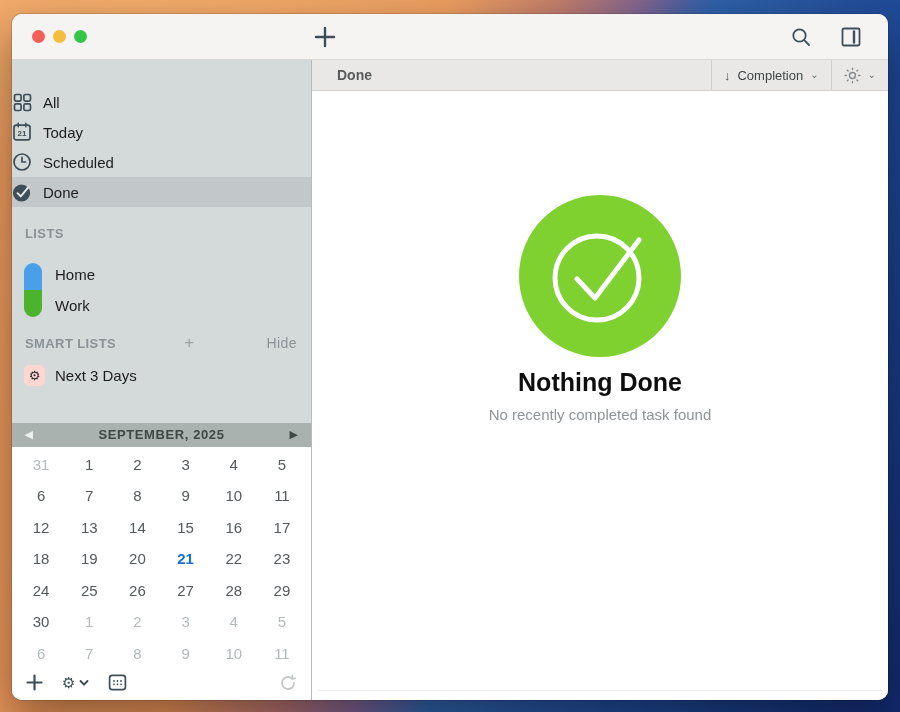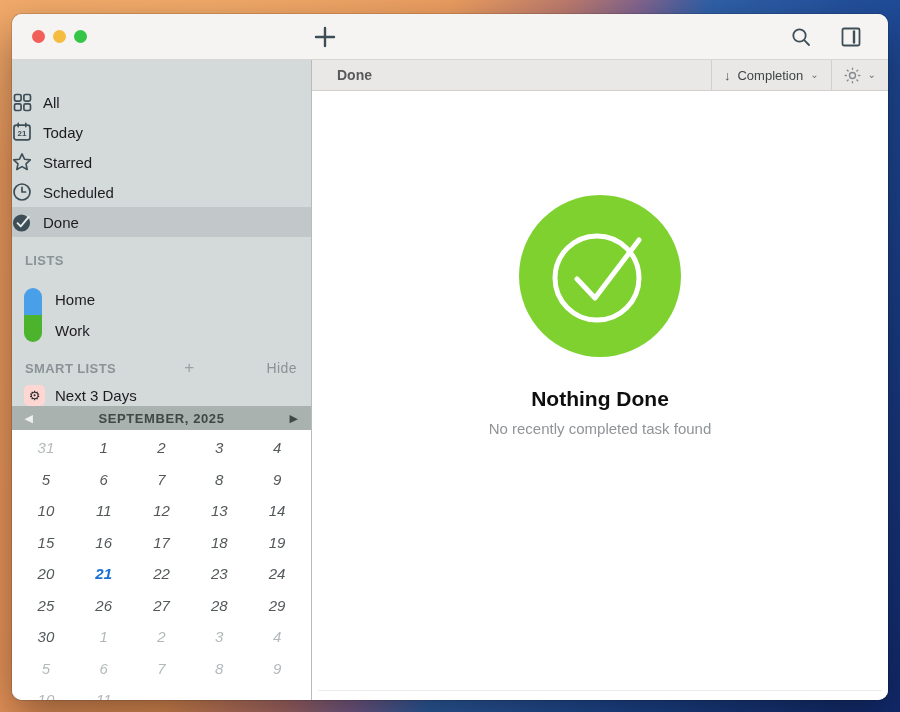--- a/index.html
+++ b/index.html
@@ -73,23 +73,22 @@
   .cal-arrow{ width:34px; text-align:center; font-size:11px; cursor:pointer; }
   .cal-arrow.prev{ color:#eef0ef; }
   .cal-arrow.next{ color:#3e4845; }
   .cal-month-label{ flex:1; text-align:center; }
   .cal-dow{
     height:22px; background:#ececeb; display:grid; grid-template-columns:repeat(7,1fr);
     align-items:center; padding:0 5px;
   }
   .cal-dow span{ text-align:center; font-size:11px; font-weight:bold; color:#4e5456; }
   .cal-grid{
-    display:grid; grid-template-columns:repeat(5,1fr); grid-auto-rows:31.5px;
+    display:grid; grid-template-columns:repeat(6,1fr); grid-auto-rows:31.5px;
     padding:2px 5px 0 5px;
-    font-style:italic;
   }
   .cal-cell{
     display:flex; align-items:center; justify-content:center;
     font-size:15px; color:#53585a; cursor:pointer;
   }
   .cal-cell.muted{ color:#b3b9bb; }
   .cal-cell.selected{ color:#1a70d6; font-weight:bold; }
   .cal-toolbar{
     height:31px; display:flex; align-items:center; padding:0 14px 4px 14px; gap:19px;
   }
@@ -106,21 +105,21 @@
     height:100%; display:flex; align-items:center; border-left:1px solid #d0cfcf;
     padding:0 12px; gap:7px; cursor:pointer; color:#3f4547; font-size:13px;
   }
   .sort-arrow{ font-size:13px; color:#4a5052; }
   .chev{ font-size:10px; color:#6c7274; transform:translateY(-1px); }
   .main-content{ flex:1; position:relative; display:flex; flex-direction:column; align-items:center; padding-top:104px; }
   .main-content::after{
     content:""; position:absolute; left:6px; right:6px; bottom:9px; height:1px; background:#ebebeb;
   }
   .big-circle{ width:162px; height:162px; }
-  .empty-title{ margin-top:30px; font-size:21px; font-weight:bold; color:#0e0e0e; }
+  .empty-title{ margin-top:11px; font-size:25px; font-weight:bold; color:#0e0e0e; }
   .empty-sub{ margin-top:9px; font-size:15px; color:#909497; }
   svg{ display:block; }
 </style>
 </head>
 <body>
 
 <div class="window">
 
   <div class="titlebar">
     <div class="traffic">
@@ -168,28 +167,20 @@
         </div>
         <div class="nav-item">
           <span class="nav-icon">
             <svg width="20" height="20" viewBox="0 0 20 20" fill="none">
                 <rect x="2" y="3.2" width="16" height="14.6" rx="2.4" stroke="#3d4e57" stroke-width="1.7"></rect>
                 <path d="M6.2 1.4v3.2M13.8 1.4v3.2" stroke="#3d4e57" stroke-width="1.7" stroke-linecap="round"></path>
                 <text x="10" y="13.8" text-anchor="middle" font-family="Liberation Sans, DejaVu Sans, sans-serif" font-size="8" font-weight="bold" fill="#3d4e57">21</text>
               </svg>
           </span>
           <span class="nav-label">Today</span>
-        </div>
-        <div class="nav-item">
-          <span class="nav-icon">
-            <svg width="20" height="20" viewBox="0 0 20 20" fill="none">
-                <path d="M10 1.9 L12.5 7.2 L18.3 7.9 L14 11.8 L15.2 17.5 L10 14.6 L4.8 17.5 L6 11.8 L1.7 7.9 L7.5 7.2 Z" stroke="#3d4e57" stroke-width="1.6" stroke-linejoin="round"></path>
-              </svg>
-          </span>
-          <span class="nav-label">Starred</span>
         </div>
         <div class="nav-item">
           <span class="nav-icon">
             <svg width="20" height="20" viewBox="0 0 20 20" fill="none">
                 <circle cx="10" cy="10" r="8" stroke="#3d4e57" stroke-width="1.7"></circle>
                 <path d="M10 5.4V10 L13.6 10" stroke="#3d4e57" stroke-width="1.7" stroke-linecap="round" stroke-linejoin="round"></path>
               </svg>
           </span>
           <span class="nav-label">Scheduled</span>
         </div>

